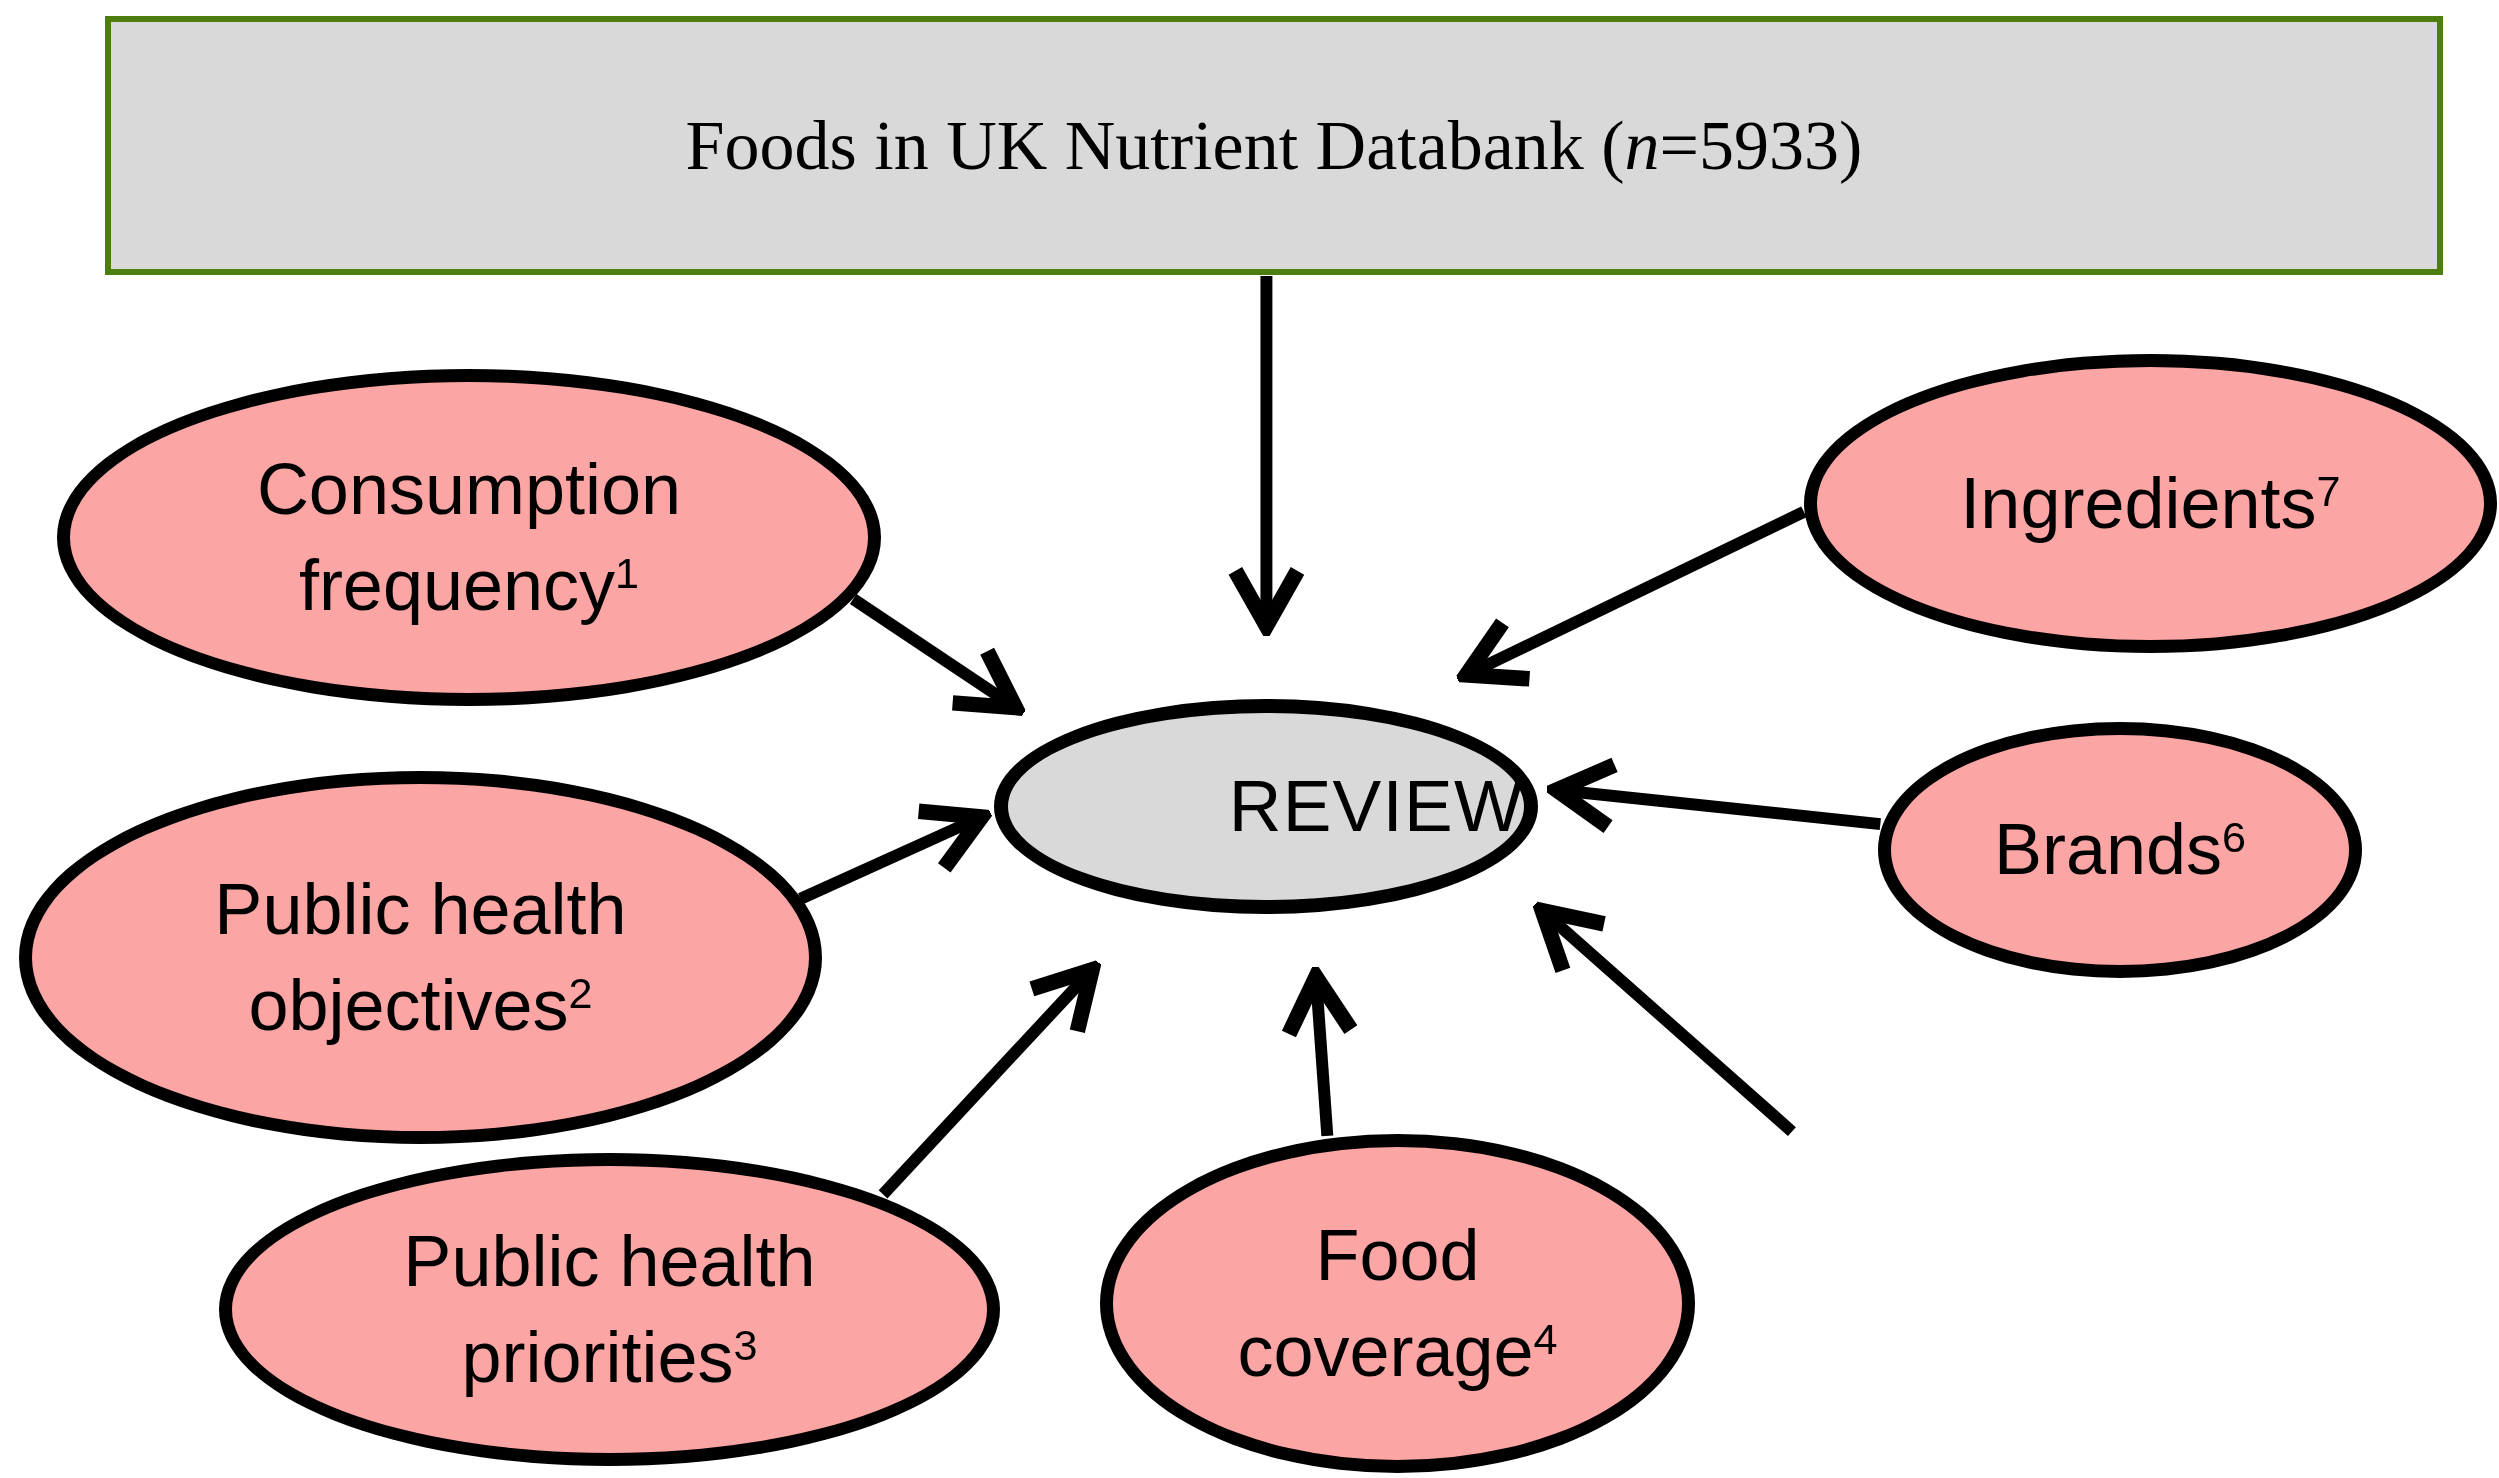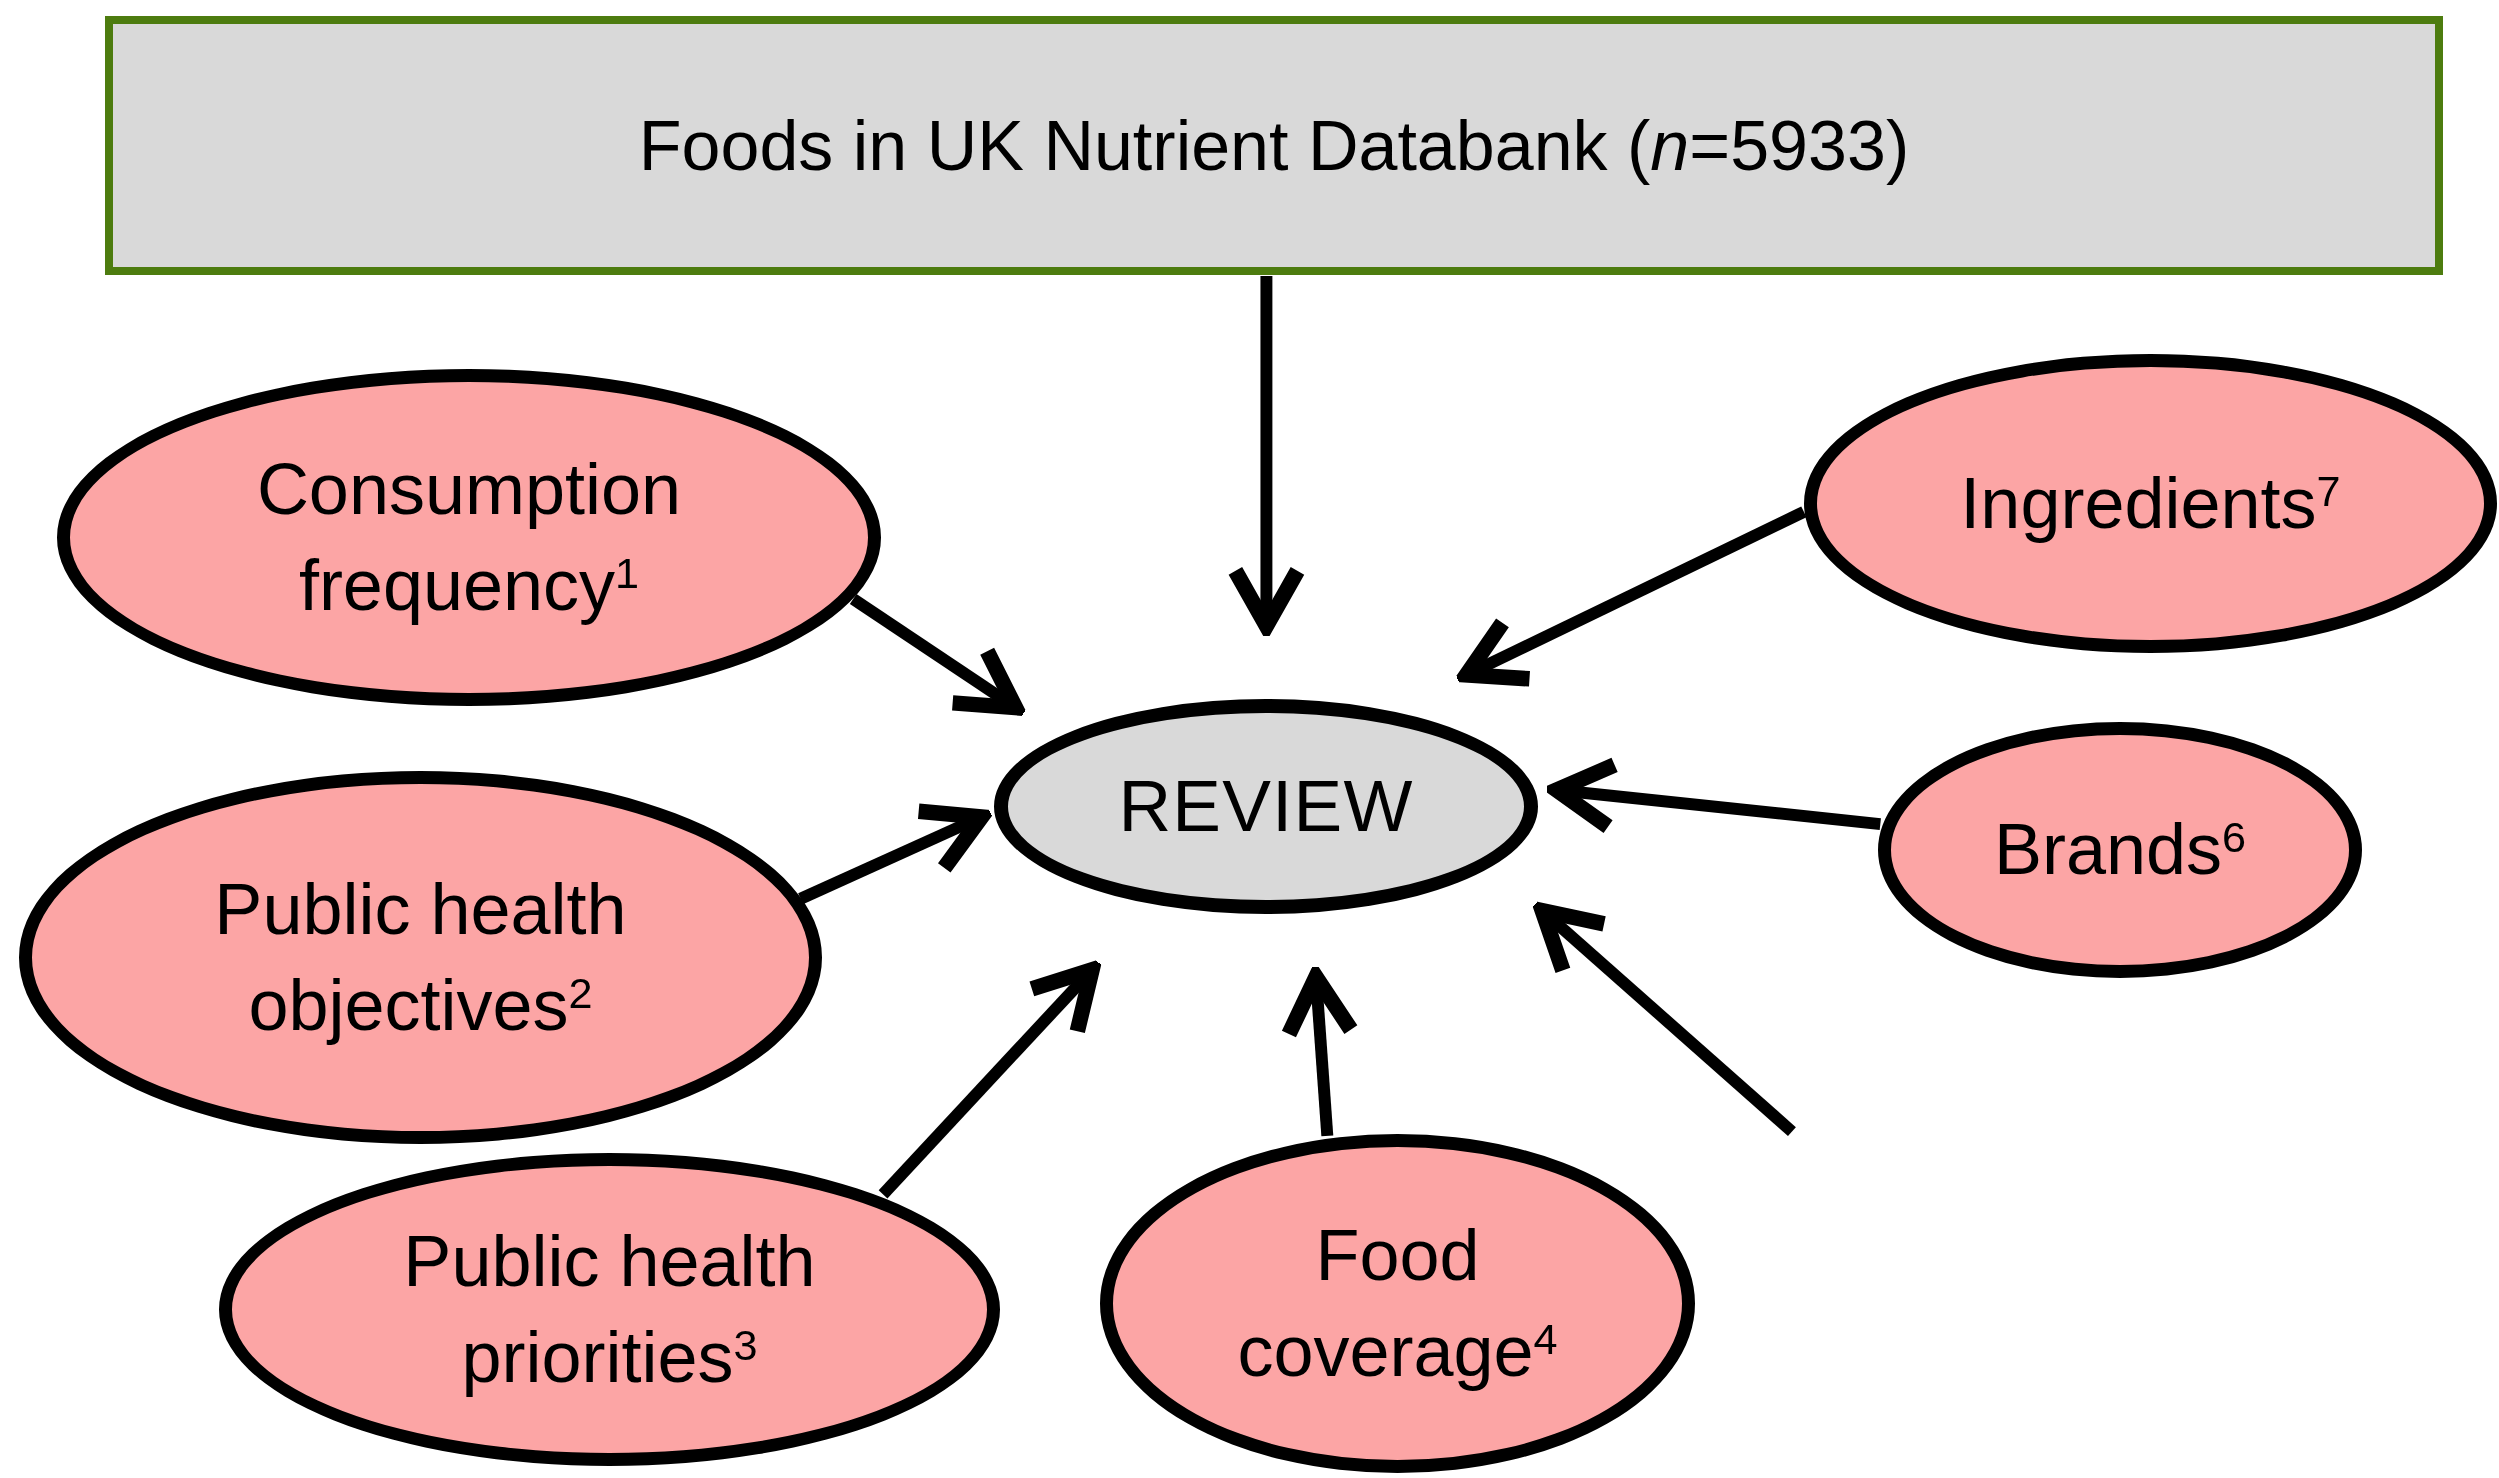--- a/index.html
+++ b/index.html
@@ -4,29 +4,29 @@
 <style>
   html,body{margin:0;padding:0;background:#ffffff;}
   .canvas{
     position:relative;width:2500px;height:1478px;background:#ffffff;overflow:hidden;
     font-family:"Liberation Sans", sans-serif;color:#000;
   }
   .node{position:absolute;box-sizing:border-box;display:flex;align-items:center;justify-content:center;
         text-align:center;z-index:2;}
   .source-box{
     left:105px;top:16px;width:2338px;height:259px;
-    background:#d9d9d9;border:8px solid #4d7c0f;font-size:70px;
+    background:#d9d9d9;border:6px solid #4d7c0f;font-size:70px;font-family:Liberation Serif, serif;
   }
   .ellipse{border-radius:50%;background:#fca5a5;border:13px solid #000;font-size:72px;line-height:1.32;}
   .review{background:#d9d9d9;border-width:14.3px;font-size:73px;letter-spacing:1.2px;}
   .e-consumption{left:57px;  top:369px;  width:824px;height:337px;}
   .e-ingredients{left:1804px;top:354px;  width:693px;height:299px;}
   .e-objectives {left:19px;  top:771px; width:803px;height:373px;}
   .e-brands     {left:1878px;top:722px; width:484px; height:256px;}
-  .e-review     {left:994px;top:699px; width:544px; height:215px;}
+  .e-review     {left:994px;top:699px; width:544px; height:215px;justify-content:flex-end;}
   .e-priorities {left:219px; top:1153px; width:781px;height:313px;}
   .e-coverage   {left:1100px;top:1134px; width:595px; height:339px;}
   .e-availability{left:1718px;top:1048px;width:693px;height:246px;}
   sup{font-size:60%;line-height:0;vertical-align:0.5em;}
   .arrows{position:absolute;left:0;top:0;z-index:1;}
   .ital{font-style:italic;}
 </style>
 </head>
 <body>
 

